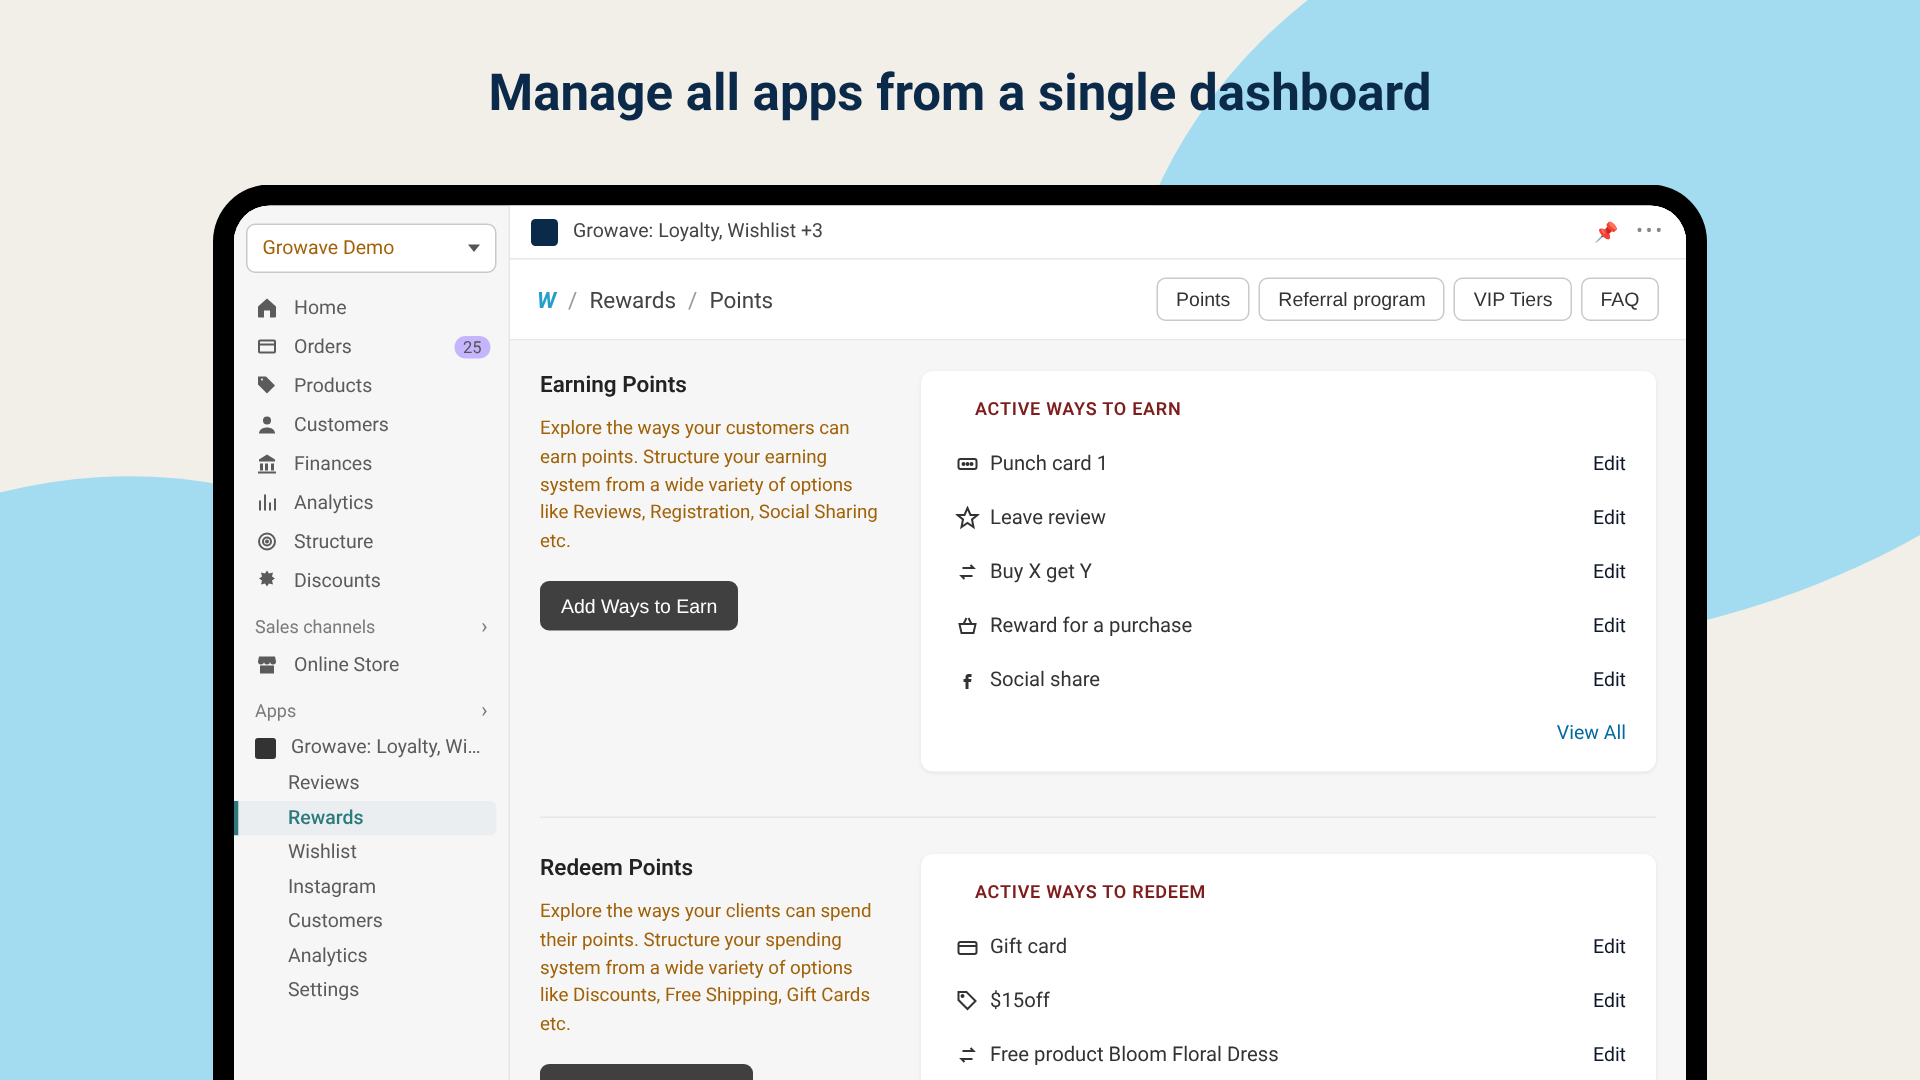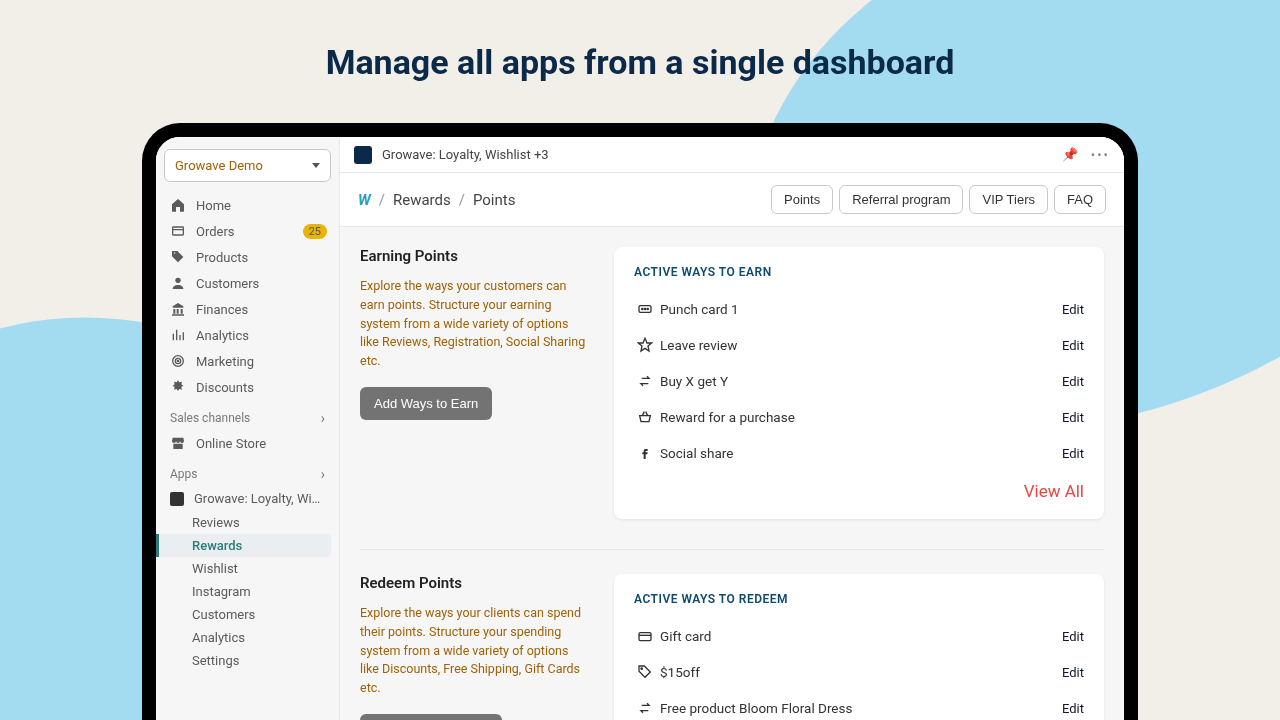--- a/index.html
+++ b/index.html
@@ -89,21 +89,21 @@
   gap: 10px;
   padding: 5px 6px;
   color: #5b5b5b;
   border-radius: 4px;
   cursor: pointer;
   position: relative;
 }
 .nav-item .icon { width:16px; display:flex; justify-content:center; color:#5b5b5b; }
 .nav-item .badge {
   position:absolute; right:4px;
-  background:#eab308; color:#555; font-size:11px;
+  background:#c4b5fd; color:#555; font-size:11px;
   padding:1px 6px; border-radius:8px;
 }
 .section-head {
   display:flex; align-items:center; justify-content:space-between;
   padding: 10px 6px 4px 6px;
   font-size:12px; color:#7a7a7a;
 }
 .chev { font-size:14px; color:#7a7a7a; }
 .sub-item {
   padding:4px 6px 4px 28px;
@@ -161,62 +161,63 @@
   padding-bottom: 30px;
   margin-bottom: 24px;
   border-bottom:1px solid #e6e6e6;
 }
 .section:last-child { border-bottom:none; }
 .section-left { width: 230px; }
 .section-left h3 { font-size:15px; color:#222; font-weight:600; margin-bottom:12px; }
 .section-left p { font-size:12.5px; color:#a16207; line-height:1.5; margin-bottom:16px; }
 .btn-primary {
   display:inline-block;
-  background:#737373;
+  background:#404040;
   color:#fff;
   border:none;
   padding:9px 14px;
   border-radius:6px;
   font-size:13px;
   font-weight:500;
   cursor:pointer;
 }
 .card {
   flex:1;
   background:#fff;
   border-radius:8px;
   box-shadow:0 1px 3px rgba(0,0,0,0.08);
   padding: 18px 20px;
 }
 .card-title {
   font-size:12px;
   letter-spacing:0.5px;
-  color:#0c4a6e;
+  color:#7f1d1d;
   font-weight:600;
   margin-bottom: 12px;
+  margin-left: 16px;
 }
 .way-row {
   display:flex; align-items:center;
   padding: 10px 0;
 }
 .way-row .row-icon {
   width:22px; color:#333; font-size:15px;
   display:flex; justify-content:center;
 }
 .way-row .row-label {
   flex:1; margin-left:4px;
   font-size:13.5px; color:#333;
 }
 .way-row .edit {
   color:#0f172a; font-size:13px; cursor:pointer;
 }
 .view-all {
   text-align:right;
-  color:#ef4444;
-  font-size:17px;
+  color:#0369a1;
+  font-size:13px;
   padding-top:10px;
   cursor:pointer;
 }
 svg { width:16px; height:16px; }
 </style>
 </head>
 <body>
 
 <div class="bg-wave-right"></div>
 <div class="bg-wave-left"></div>
@@ -286,21 +287,21 @@
         <span>Analytics</span>
       </div>
       <div class="nav-item">
         <span class="icon">
             <svg viewBox="0 0 24 24" fill="none" stroke="currentColor" stroke-width="2">
               <circle cx="12" cy="12" r="8"></circle>
               <circle cx="12" cy="12" r="4"></circle>
               <circle cx="12" cy="12" r="1" fill="currentColor"></circle>
             </svg>
           </span>
-        <span>Marketing</span>
+        <span>Structure</span>
       </div>
       <div class="nav-item">
         <span class="icon">
             <svg viewBox="0 0 24 24" fill="currentColor">
               <path d="M12 2l2 3 4-1-1 4 3 2-3 2 1 4-4-1-2 3-2-3-4 1 1-4-3-2 3-2-1-4 4 1 2-3z"></path>
             </svg>
           </span>
         <span>Discounts</span>
       </div>
 

